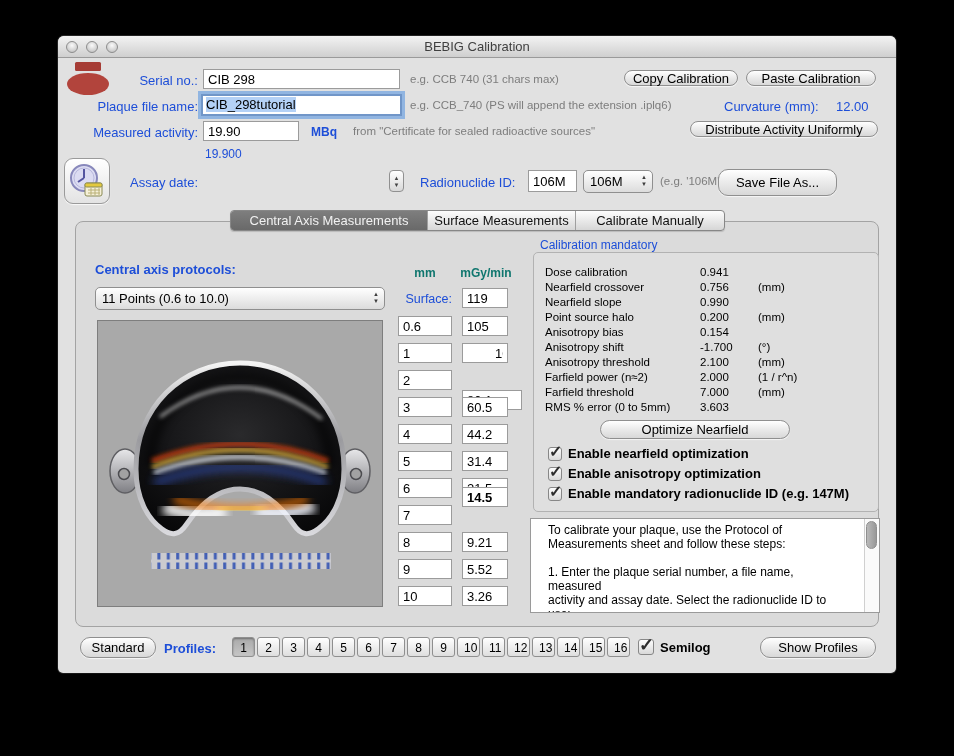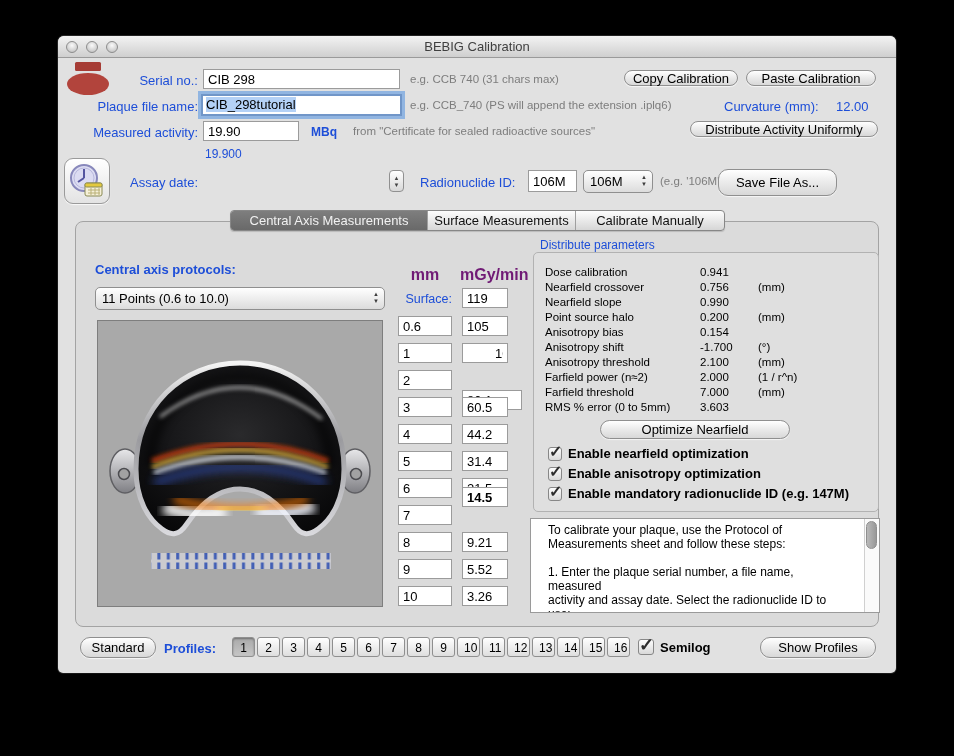--- a/index.html
+++ b/index.html
@@ -33,21 +33,21 @@
                  display:flex;flex-direction:column;gap:1px;align-items:center;}
   .tabbar{position:absolute;left:172px;top:174px;height:21px;display:flex;z-index:5;
           border:1px solid #878787;border-radius:4px;overflow:hidden;background:linear-gradient(#fdfdfd,#d6d6d6);
           box-shadow:0 1px 1px rgba(0,0,0,.15);}
   .tab{height:100%;font-size:13px;display:flex;align-items:center;justify-content:center;color:#111;
        border-right:1px solid #9f9f9f;}
   .tab:last-child{border-right:none;}
   .tab.sel{background:linear-gradient(#7e7e7e,#696969);color:#f1f1f1;}
   .mainbox{position:absolute;left:17px;top:185px;width:804px;height:406px;background:#dbdbdb;
            border:1px solid #a3a3a3;border-radius:8px;}
-  .colhead{position:absolute;font-size:16px;font-weight:bold;text-align:center;color:#701a75;}
+  .colhead{position:absolute;font-size:12px;font-weight:bold;text-align:center;color:#0f766e;}
   .groupbox{position:absolute;left:475px;top:216px;width:346px;height:260px;background:#dfdfdf;
             border:1px solid #b2b2b2;border-radius:5px;}
   .param-name{position:absolute;left:487px;font-size:11.5px;color:#000;white-space:nowrap;}
   .param-val{position:absolute;left:642px;font-size:11.5px;color:#000;}
   .param-unit{position:absolute;left:700px;font-size:11.5px;color:#000;}
   .cbrow{position:absolute;display:flex;align-items:center;gap:6px;}
   .cbbox{width:14px;height:14px;background:linear-gradient(#fdfdfd,#d9d9d9);border:1px solid #878787;
          border-radius:3px;position:relative;flex:none;}
   .cbbox .mark{position:absolute;left:0px;top:-6px;font-size:16px;font-weight:bold;color:#2e2e2e;}
   .cblabel{font-size:13px;font-weight:bold;color:#000;white-space:nowrap;}
@@ -234,21 +234,21 @@
     <input class="tf" style="left: 404px; top: 442px; width: 46px;" value="21.5">
     <input class="tf" style="left: 340px; top: 469px; width: 54px;" value="7">
     <input class="tf" style="left: 404px; top: 451px; width: 46px; font-weight: bold;" value="14.5">
     <input class="tf" style="left: 340px; top: 496px; width: 54px;" value="8">
     <input class="tf" style="left: 404px; top: 496px; width: 46px;" value="9.21">
     <input class="tf" style="left: 340px; top: 523px; width: 54px;" value="9">
     <input class="tf" style="left: 404px; top: 523px; width: 46px;" value="5.52">
     <input class="tf" style="left: 340px; top: 550px; width: 54px;" value="10">
     <input class="tf" style="left: 404px; top: 550px; width: 46px;" value="3.26">
 
-    <div class="lbl" style="left:482px;top:202px;font-size:12px">Distribute parameters</div>
+    <div class="lbl" style="left:482px;top:202px;font-size:12px">Calibration mandatory</div>
     <div class="groupbox"></div>
 
     <div class="param-name" style="top:230px">Dose calibration</div>
     <div class="param-val" style="top:230px">0.941</div>
     <div class="param-unit" style="top:230px"></div>
     <div class="param-name" style="top:245px">Nearfield crossover</div>
     <div class="param-val" style="top:245px">0.756</div>
     <div class="param-unit" style="top:245px">(mm)</div>
     <div class="param-name" style="top:260px">Nearfield slope</div>
     <div class="param-val" style="top:260px">0.990</div>

